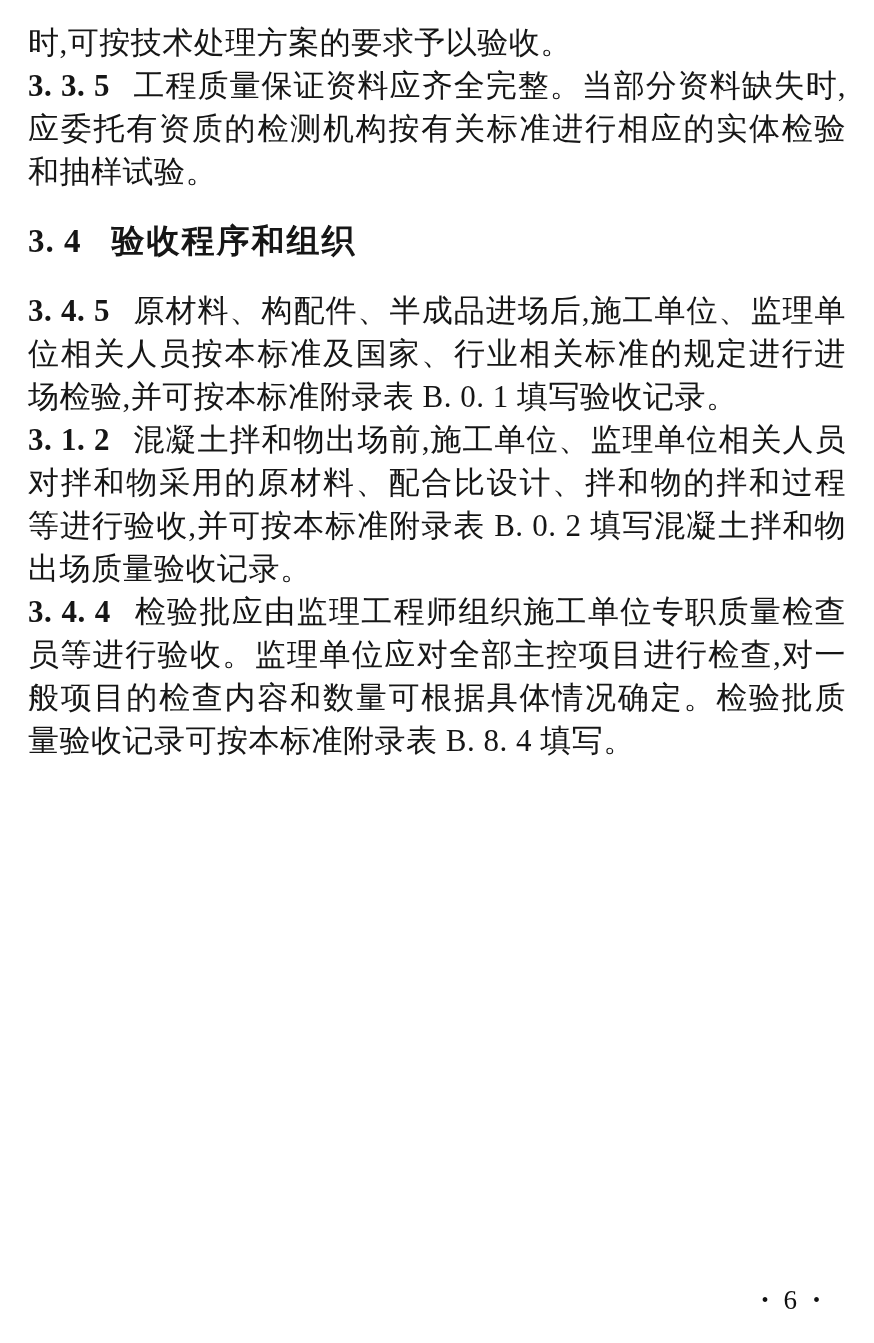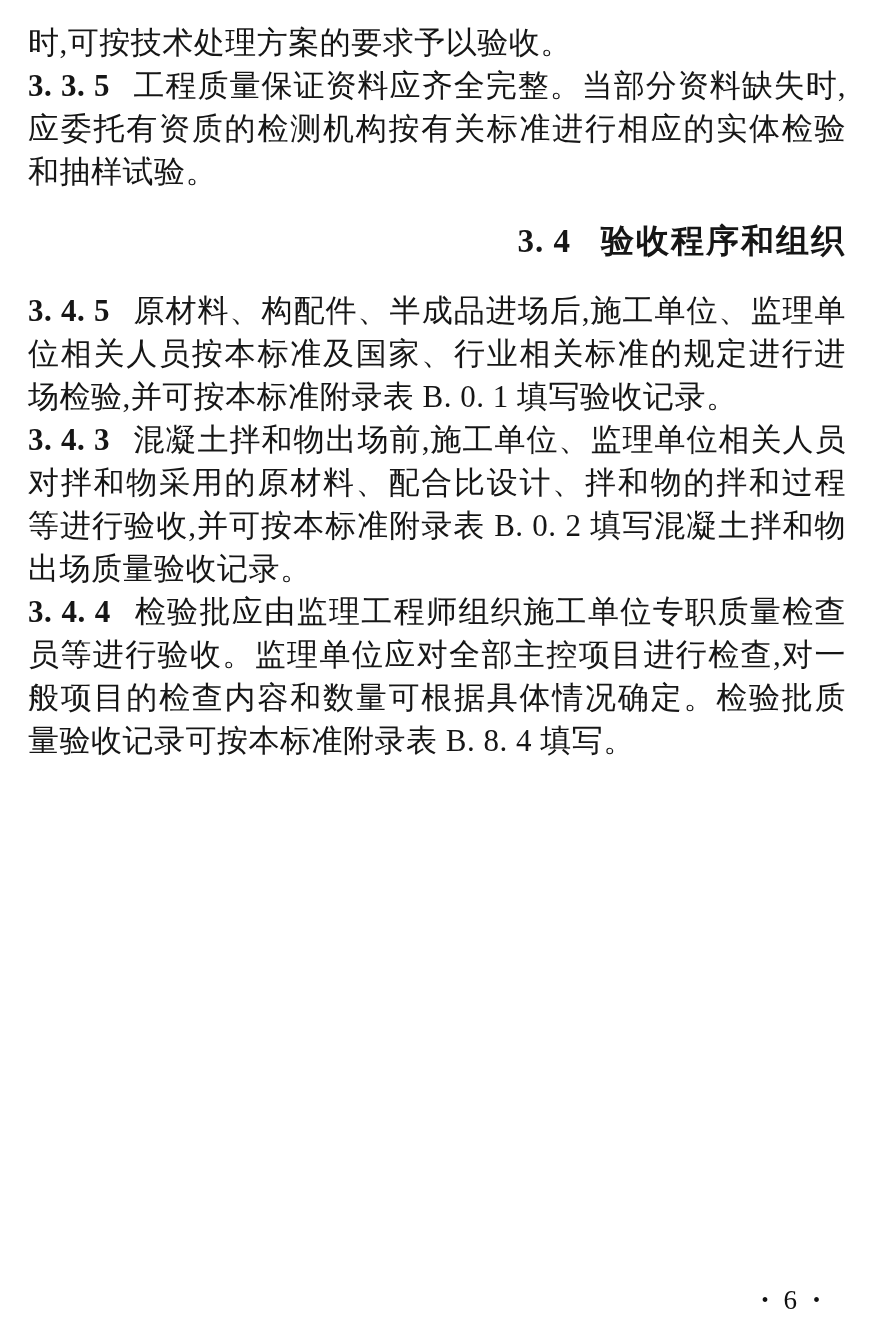--- a/index.html
+++ b/index.html
@@ -35,21 +35,21 @@
     font-weight: bold;
     letter-spacing: 0.5px;
     margin-right: 23px;
     white-space: nowrap;
   }
   h2.section-heading {
     margin: 26px 0 26px 0;
     font-size: 33px;
     line-height: 43px;
     font-weight: bold;
-    text-align: right;
+    text-align: left;
     letter-spacing: 1px;
   }
   .section-heading .h-num {
     font-family: "Liberation Serif", "DejaVu Serif", serif;
     margin-right: 30px;
   }
   .section-heading .h-title {
     font-family: "Liberation Sans", "DejaVu Sans", sans-serif;
     letter-spacing: 2px;
   }
@@ -76,21 +76,21 @@
 </head>
 <body>
 
 <div class="page">
 
   <main class="doc-body" id="doc-body">
       <p class="clause"><span class="clause-text">时,可按技术处理方案的要求予以验收。</span></p>
       <p class="clause"><span class="clause-num">3. 3. 5</span><span class="clause-text">工程质量保证资料应齐全完整。当部分资料缺失时,应委托有资质的检测机构按有关标准进行相应的实体检验和抽样试验。</span></p>
       <h2 class="section-heading"><span class="h-num">3. 4</span><span class="h-title">验收程序和组织</span></h2>
       <p class="clause"><span class="clause-num">3. 4. 5</span><span class="clause-text">原材料、构配件、半成品进场后,施工单位、监理单位相关人员按本标准及国家、行业相关标准的规定进行进场检验,并可按本标准附录表 B. 0. 1 填写验收记录。</span></p>
-      <p class="clause"><span class="clause-num">3. 4. 3</span><span class="clause-text">混凝土拌和物出场前,施工单位、监理单位相关人员对拌和物采用的原材料、配合比设计、拌和物的拌和过程等进行验收,并可按本标准附录表 B. 0. 2 填写混凝土拌和物出场质量验收记录。</span></p>
+      <p class="clause"><span class="clause-num">3. 1. 2</span><span class="clause-text">混凝土拌和物出场前,施工单位、监理单位相关人员对拌和物采用的原材料、配合比设计、拌和物的拌和过程等进行验收,并可按本标准附录表 B. 0. 2 填写混凝土拌和物出场质量验收记录。</span></p>
       <p class="clause"><span class="clause-num">3. 4. 4</span><span class="clause-text">检验批应由监理工程师组织施工单位专职质量检查员等进行验收。监理单位应对全部主控项目进行检查,对一般项目的检查内容和数量可根据具体情况确定。检验批质量验收记录可按本标准附录表 B. 8. 4 填写。</span></p>
     </main>
 
   <footer class="page-footer">
     <span class="dot">•</span>
     <span class="num">6</span>
     <span class="dot">•</span>
   </footer>
 
 </div>

